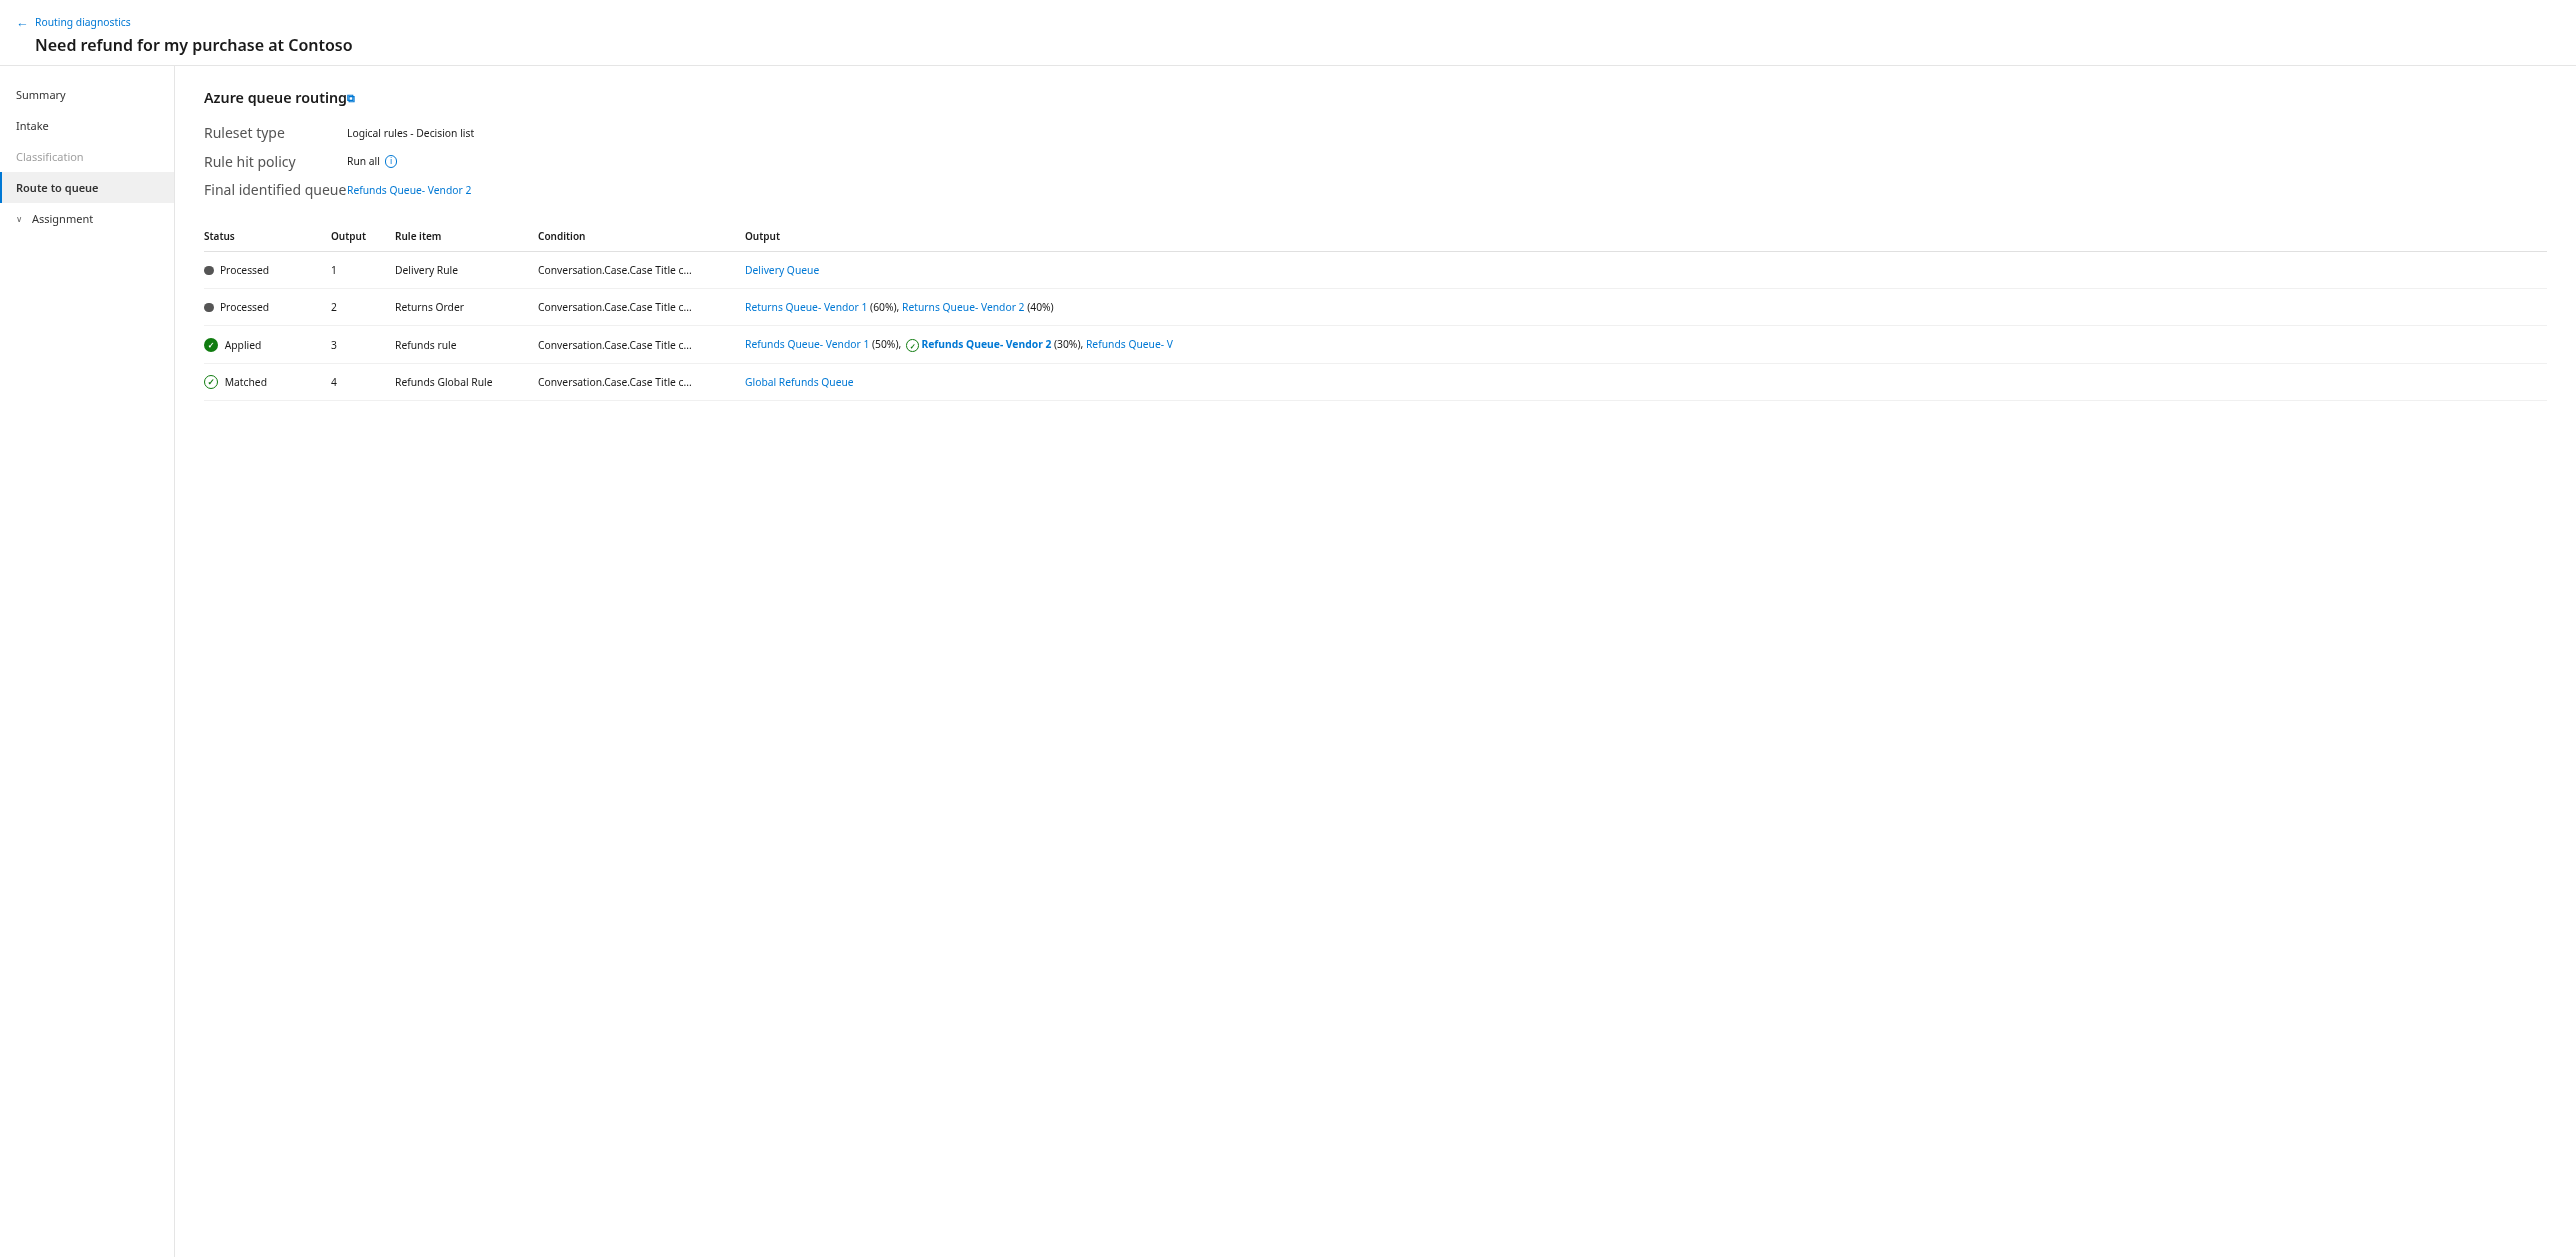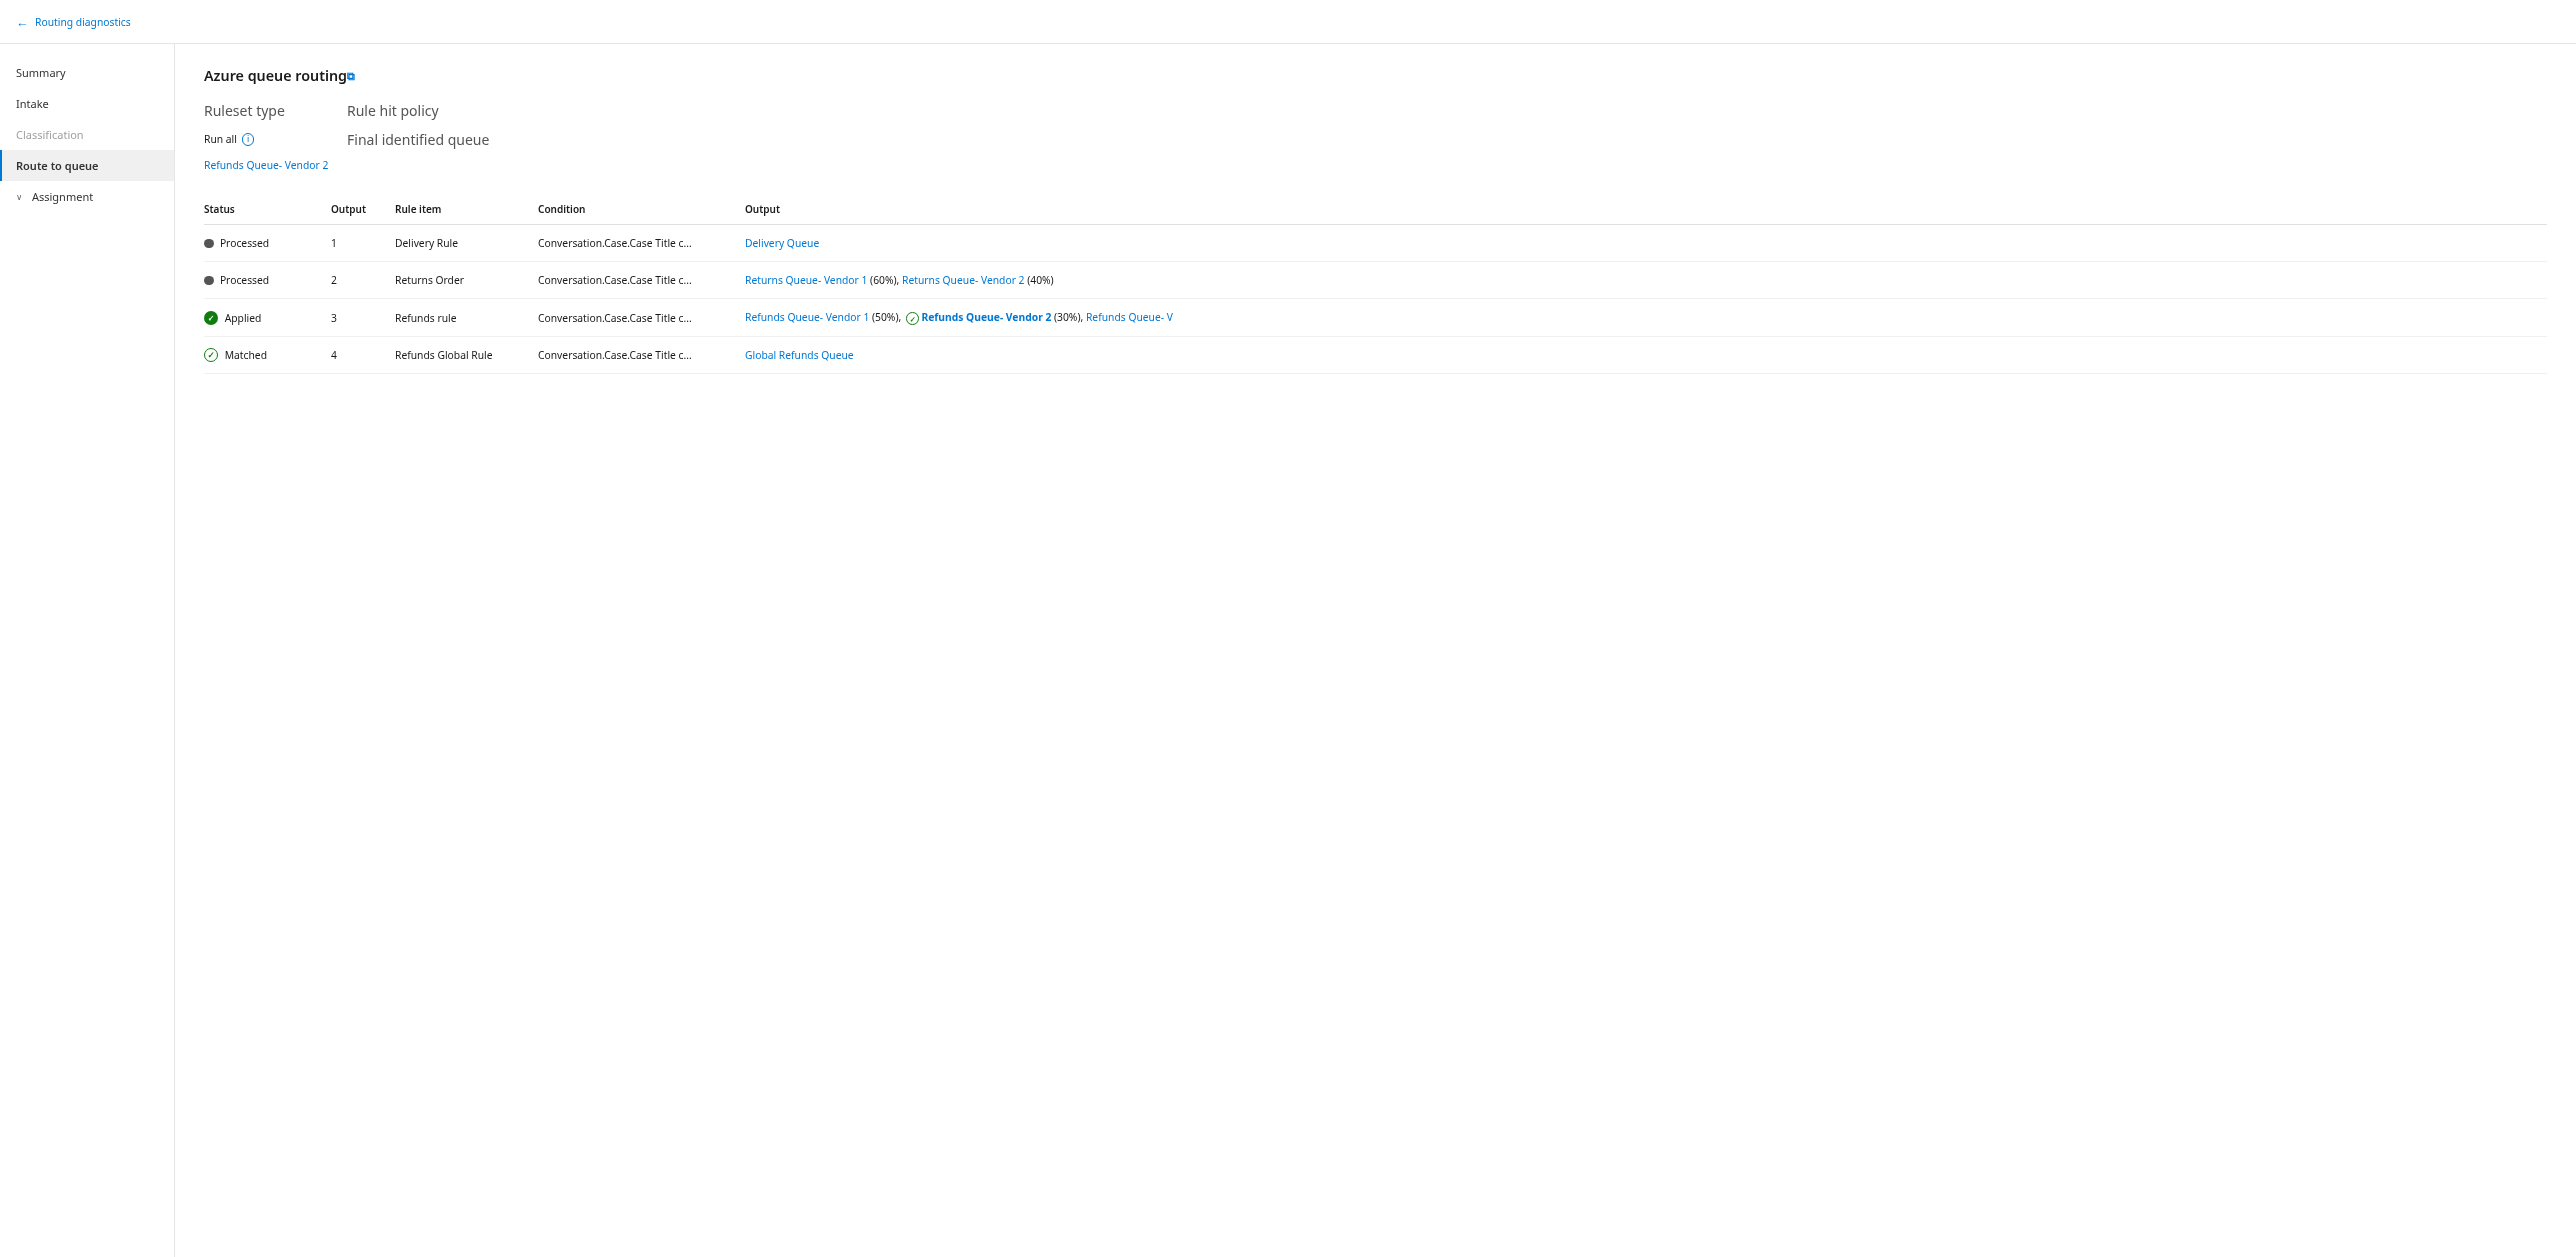--- a/index.html
+++ b/index.html
@@ -250,20 +250,21 @@
 </head>
 <body>
 
 <div class="app-container">
 
   <div class="header">
     <div class="breadcrumb-row">
       <span class="back-arrow">←</span>
       <span class="breadcrumb-text">Routing diagnostics</span>
     </div>
+    <div class="page-title">Need refund for my purchase at Contoso</div>
   </div>
 
   <div class="main-layout">
 
     <div class="sidebar">
       <div class="sidebar-item">
         <span>Summary</span>
       </div>
       <div class="sidebar-item">
         <span>Intake</span>
@@ -282,20 +283,21 @@
 
     <div class="content-area">
 
       <div class="section-title">
         <span>Azure queue routing</span>
         <span class="external-link-icon" title="Open in new tab">⧉</span>
       </div>
 
       <div class="info-grid">
         <span class="info-label">Ruleset type</span>
+        <span class="info-value">Logical rules - Decision list</span>
 
         <span class="info-label">Rule hit policy</span>
         <span class="info-value">
           <span>Run all</span>
           <span class="info-icon">i</span>
         </span>
 
         <span class="info-label">Final identified queue</span>
         <span class="info-value link">Refunds Queue- Vendor 2</span>
       </div>

